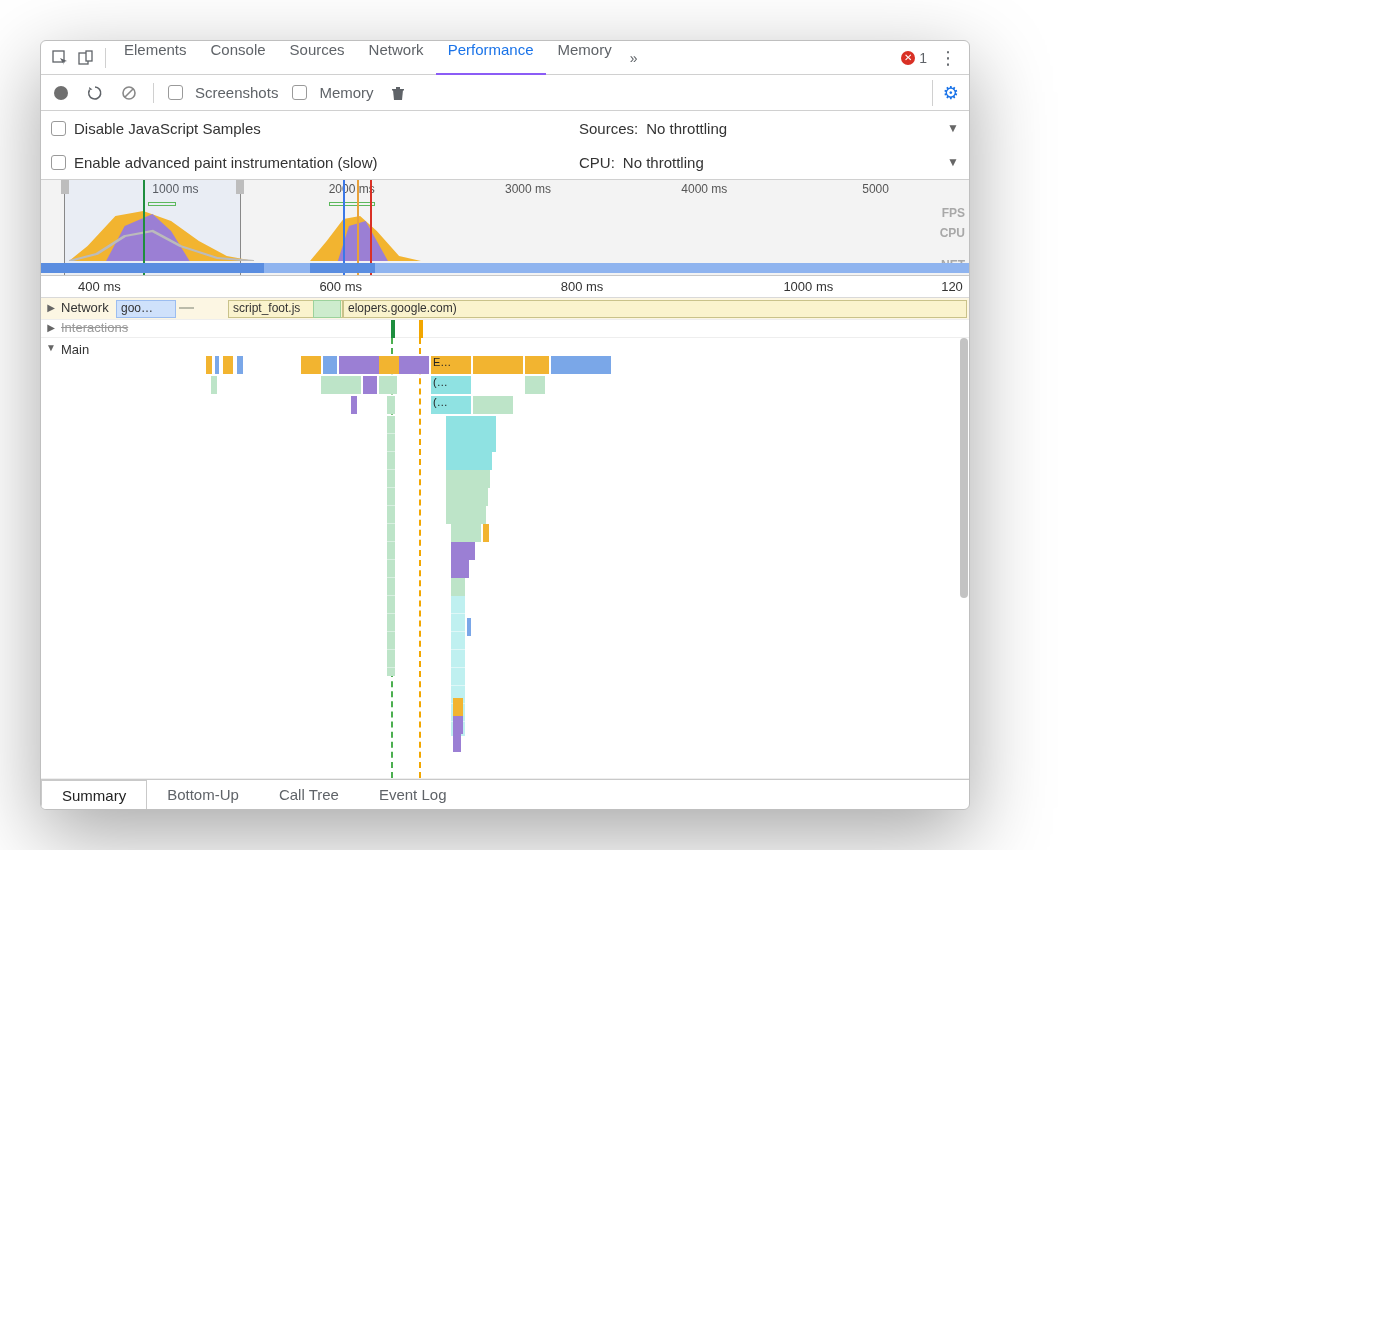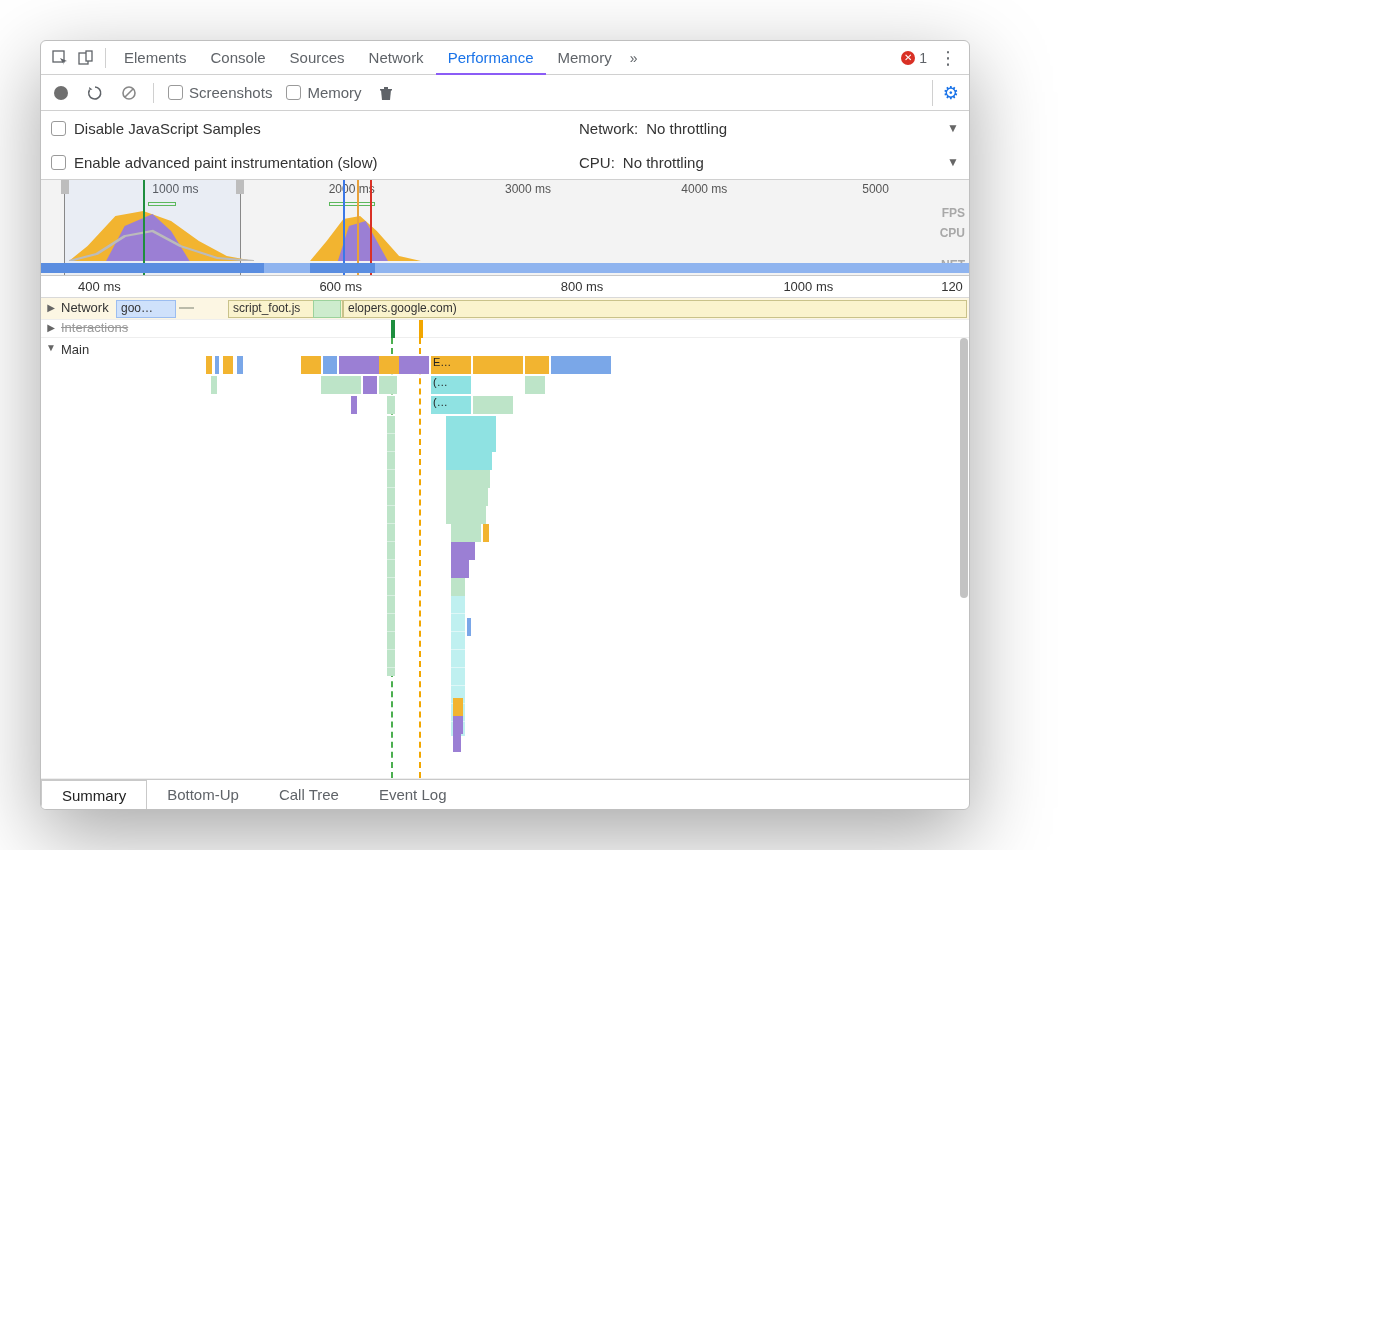--- a/index.html
+++ b/index.html
@@ -13,33 +13,33 @@
   .dot { width:13px; height:13px; border-radius:50%; }
   .dot.red { background:#ff5f57; border:1px solid #e24640;}
   .dot.yellow { background:#ffbd2e; border:1px solid #dfa123;}
   .dot.green { background:#28c940; border:1px solid #1dad2b;}
   .title-text { font-size:15px; color:#2c2c2c; white-space:nowrap; overflow:hidden; text-overflow:ellipsis; }
 
   
   .tabbar { height:34px; border-bottom:1px solid #d0d0d0; display:flex; align-items:center; padding:0 6px; gap:0; font-size:15px; color:#5f6368; }
   .tabbar .icon-btn { width:26px; height:26px; display:flex; align-items:center; justify-content:center; cursor:pointer; color:#5f6368; }
   .tabbar .sep { width:1px; height:20px; background:#d0d0d0; margin:0 6px; }
-  .tab { padding:0 12px; height:34px; display:flex; align-items:center; cursor:pointer; }
+  .tab { padding:0 12px; height:34px; display:flex; align-items:flex-start; cursor:pointer; }
   .tab.active { color:#1a73e8; border-bottom:2px solid #8b5cf6; margin-bottom:-1px; }
   .chev-more { font-size:14px; padding:0 6px; cursor:pointer; }
   .err-badge { display:flex; align-items:center; gap:4px; padding:0 6px; font-size:14px; }
   .err-circle { width:14px; height:14px; border-radius:50%; background:#d93025; color:#fff; display:flex; align-items:center; justify-content:center; font-size:10px; }
   .kebab { font-size:18px; padding:0 6px; cursor:pointer; }
 
   
   .toolbar { height:36px; border-bottom:1px solid #d0d0d0; display:flex; align-items:center; padding:0 10px; gap:14px; font-size:15px; color:#5f6368; }
   .tool-icon { width:20px; height:20px; display:flex; align-items:center; justify-content:center; cursor:pointer; }
   .record-dot { width:14px; height:14px; border-radius:50%; background:#6f6f6f; }
   .checkbox { width:15px; height:15px; border:1px solid #9a9a9a; border-radius:3px; background:#fff; display:inline-block; cursor:pointer; }
-  .toolbar .lbl { display:flex; align-items:center; gap:6px; }
+  .toolbar .lbl { display:flex; align-items:center; gap:12px; }
   .vsep { width:1px; height:20px; background:#d0d0d0; }
   .spacer { flex:1; }
   .gear { color:#1a73e8; font-size:18px; cursor:pointer; padding-left:10px; border-left:1px solid #d0d0d0; height:26px; display:flex; align-items:center;}
 
   
   .settings { border-bottom:1px solid #d0d0d0; font-size:15px; color:#333; }
   .settings-row { height:34px; display:flex; align-items:center; padding:0 10px; }
   .settings-row .left { display:flex; align-items:center; gap:8px; flex:1; }
   .settings-row .right { display:flex; align-items:center; gap:8px; width:380px; }
   .right .lbl2 { color:#333; }
@@ -172,21 +172,21 @@
     <div class="gear">⚙</div>
   </div>
 
   <div class="settings">
     <div class="settings-row">
       <div class="left">
         <span class="checkbox"></span>
         <span>Disable JavaScript Samples</span>
       </div>
       <div class="right">
-        <span class="lbl2">Network:</span>
+        <span class="lbl2">Sources:</span>
         <span class="val">No throttling</span>
         <span class="dropdown-caret">▼</span>
       </div>
     </div>
     <div class="settings-row">
       <div class="left">
         <span class="checkbox"></span>
         <span>Enable advanced paint instrumentation (slow)</span>
       </div>
       <div class="right">

